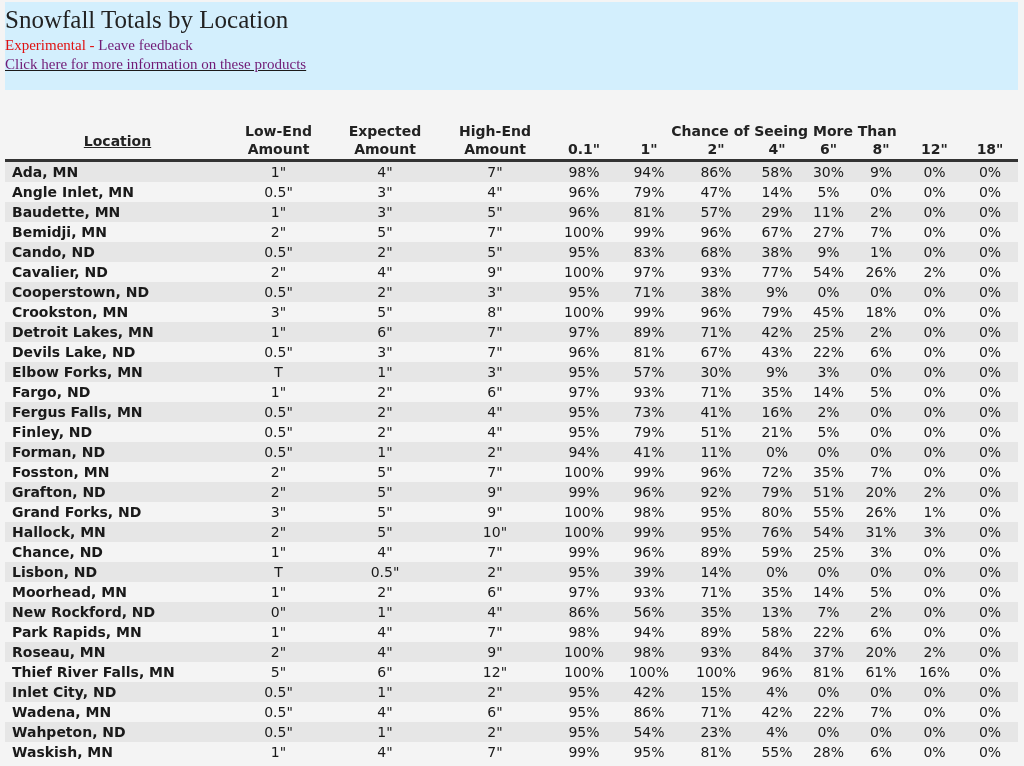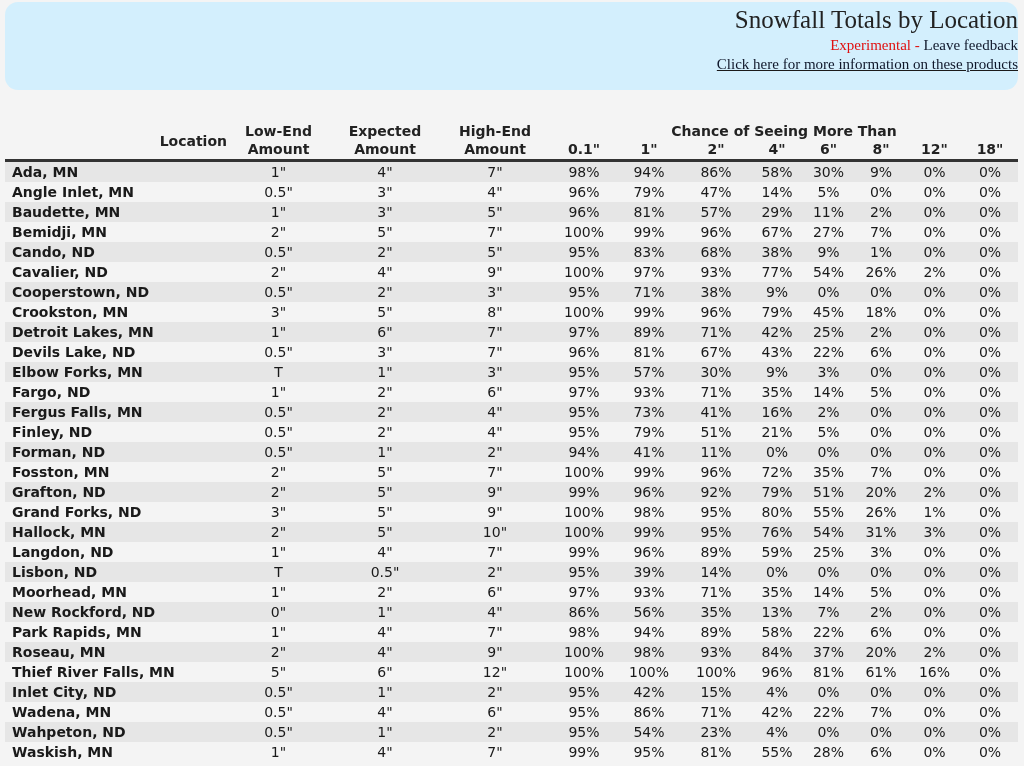--- a/index.html
+++ b/index.html
@@ -5,43 +5,42 @@
     html, body { margin: 0; padding: 0; }
     body {
       width: 1024px; height: 766px; overflow: hidden;
       background: #f4f4f4;
       font-family: "DejaVu Sans", sans-serif;
       color: #1a1a1a;
     }
     .banner {
       position: absolute; left: 5px; top: 2px; width: 1013px; height: 88px;
       background: #d3effd;
-      text-align: right;
+      text-align: left;
       font-family: "Liberation Serif", serif;
-      border-radius: 13px;
     }
     .banner .title { font-size: 25px; line-height: 30px; margin-top: 3px; color: #222; }
     .banner .line2 { font-size: 15px; line-height: 19px; margin-top: 1px; }
     .banner .exp { color: #e01010; }
     .banner .dash { color: #e01010; }
-    .banner a { color: #0f172a; text-decoration: none; }
+    .banner a { color: #701a75; text-decoration: none; }
     .banner .line3 { font-size: 15px; line-height: 18px; text-decoration: underline; }
     .banner .line4 { font-size: 15px; line-height: 18px; color: #111; }
 
     table.snow {
       position: absolute; left: 5px; top: 122px; width: 1013px;
       border-collapse: collapse;
       font-size: 14px;
       table-layout: fixed;
     }
     table.snow th {
       font-weight: bold; font-size: 14px; line-height: 18px;
       padding: 0; text-align: center; color: #222;
     }
-    table.snow th.loc { text-align: right; padding-left: 3px; vertical-align: middle; }
+    table.snow th.loc { text-align: center; padding-left: 3px; vertical-align: middle; text-decoration: underline; }
     table.snow thead tr.h2 th { border-bottom: 3px solid #333; padding-bottom: 1px; }
     table.snow td {
       height: 20px; padding: 0; text-align: center; line-height: 20px;
       white-space: nowrap;
     }
     table.snow td.loc { text-align: left; font-weight: bold; padding-left: 7px; }
     table.snow tbody tr:nth-child(odd) td { background: #e6e6e6; }
     table.snow tbody tr:nth-child(even) td { background: #f4f4f4; }
   </style>
 </head>
@@ -353,21 +352,21 @@
         <td>100%</td>
         <td>99%</td>
         <td>95%</td>
         <td>76%</td>
         <td>54%</td>
         <td>31%</td>
         <td>3%</td>
         <td>0%</td>
       </tr>
       <tr>
-        <td class="loc">Langdon, ND</td>
+        <td class="loc">Chance, ND</td>
         <td>1"</td>
         <td>4"</td>
         <td>7"</td>
         <td>99%</td>
         <td>96%</td>
         <td>89%</td>
         <td>59%</td>
         <td>25%</td>
         <td>3%</td>
         <td>0%</td>

